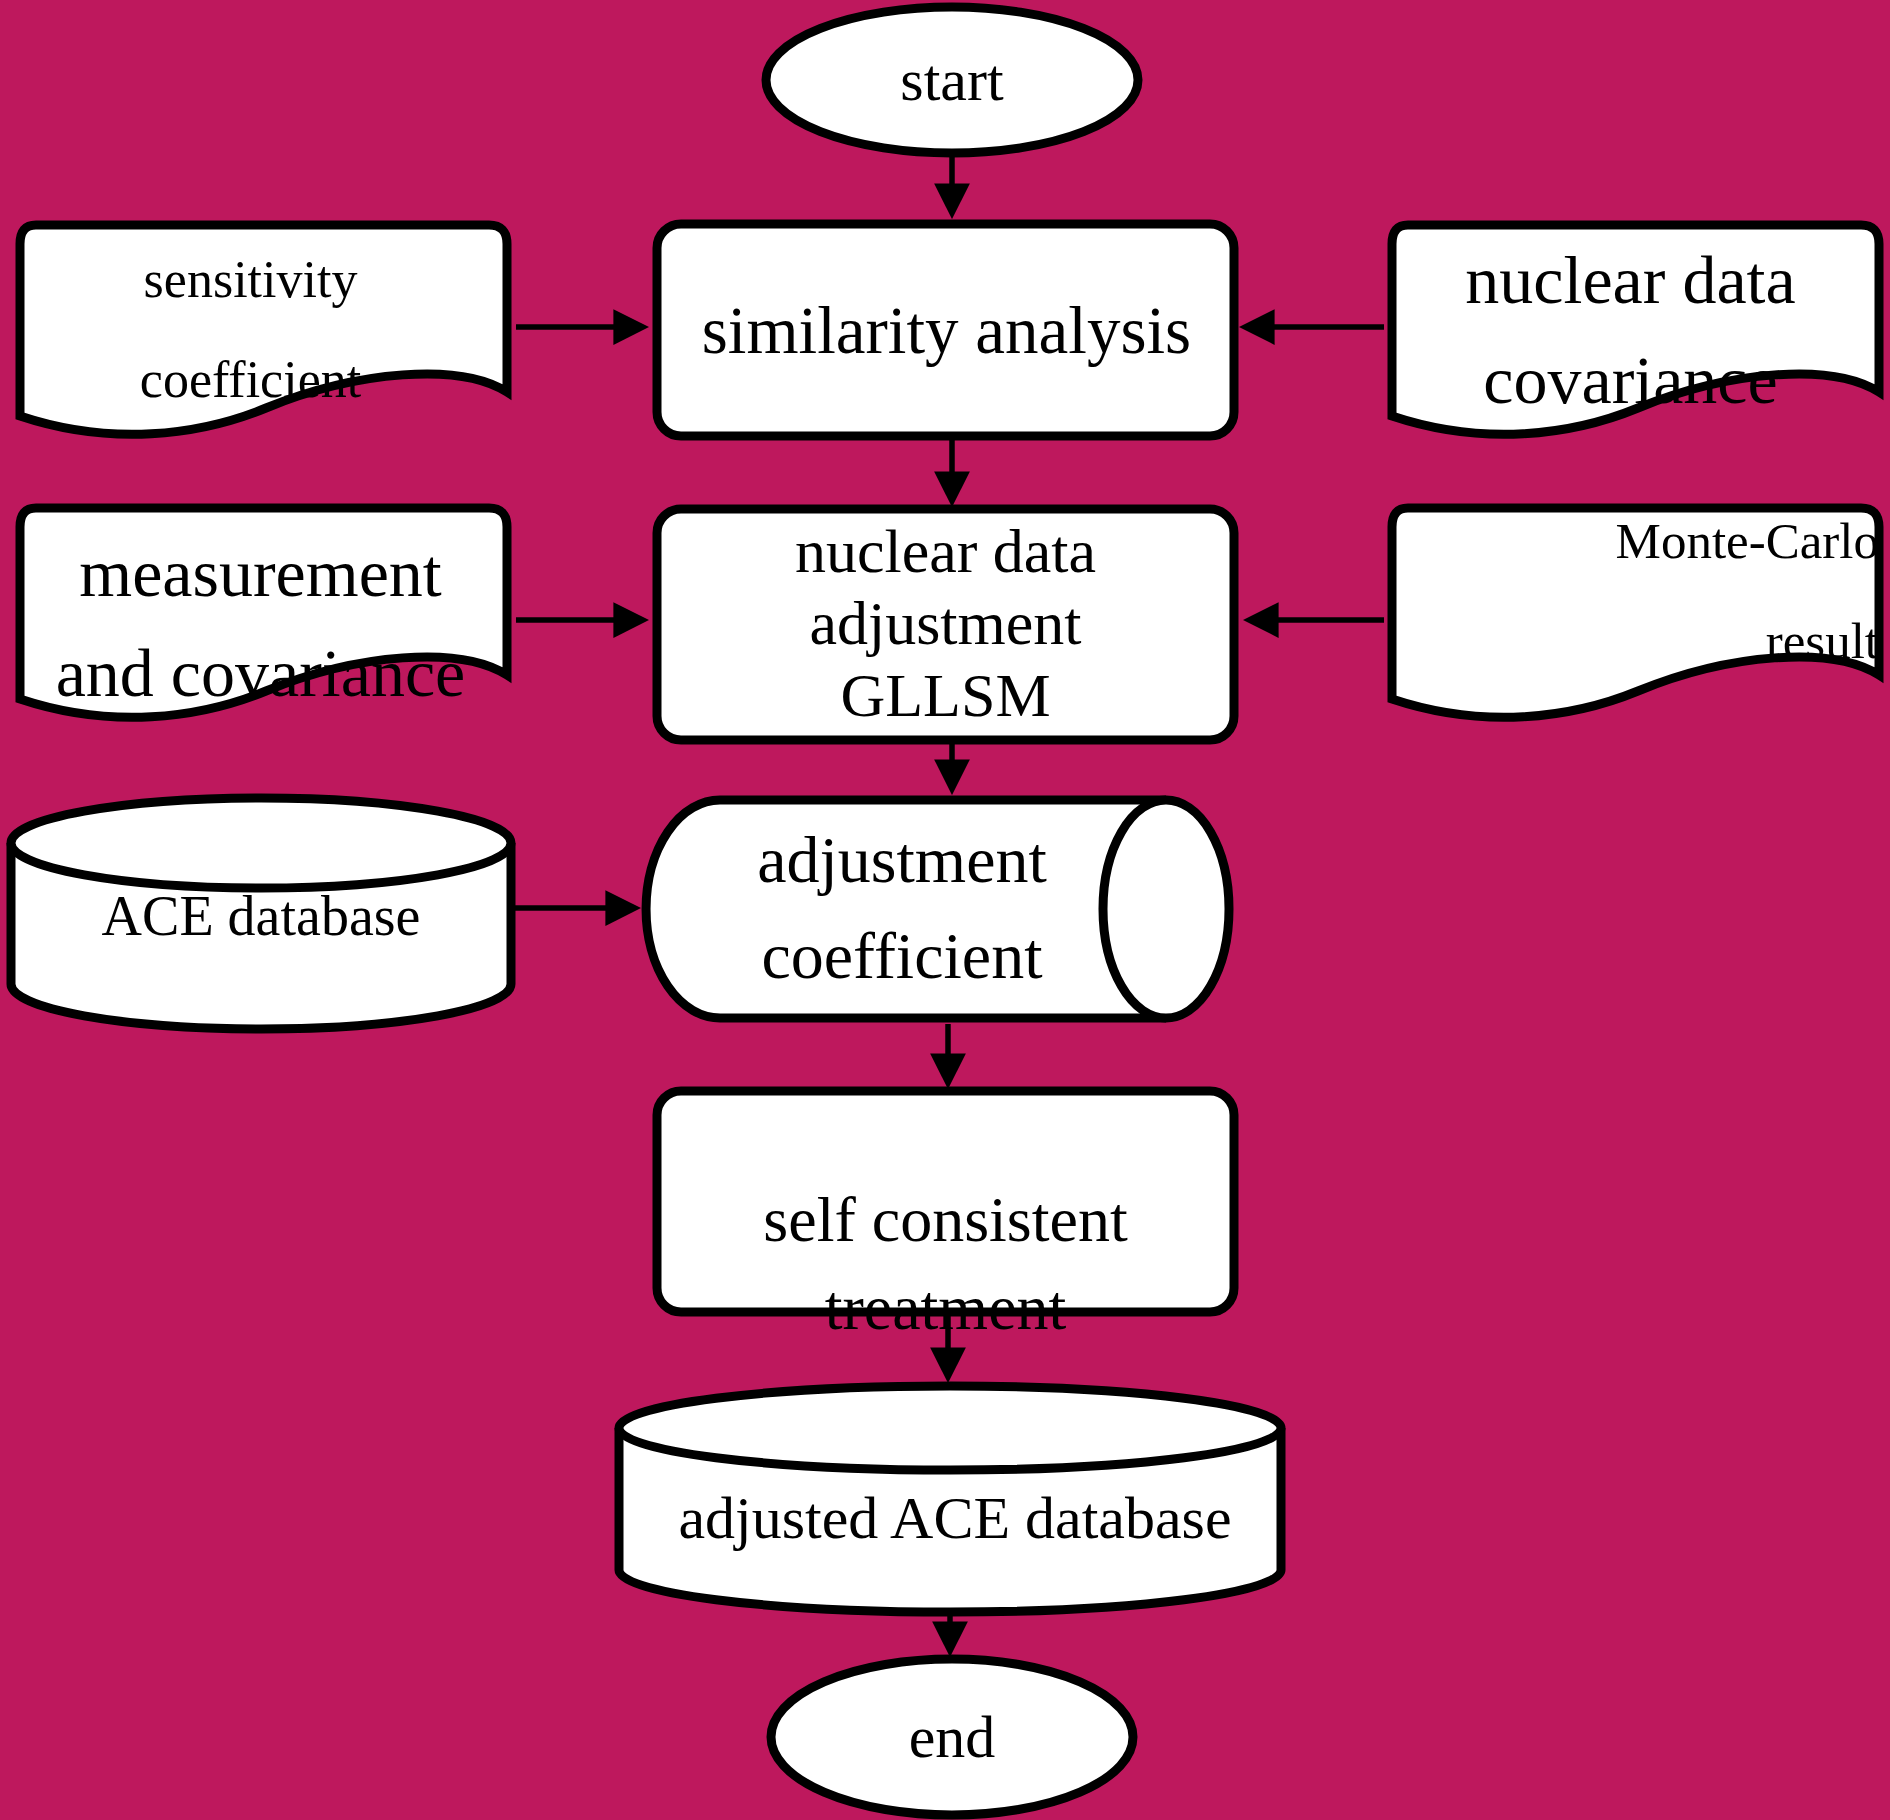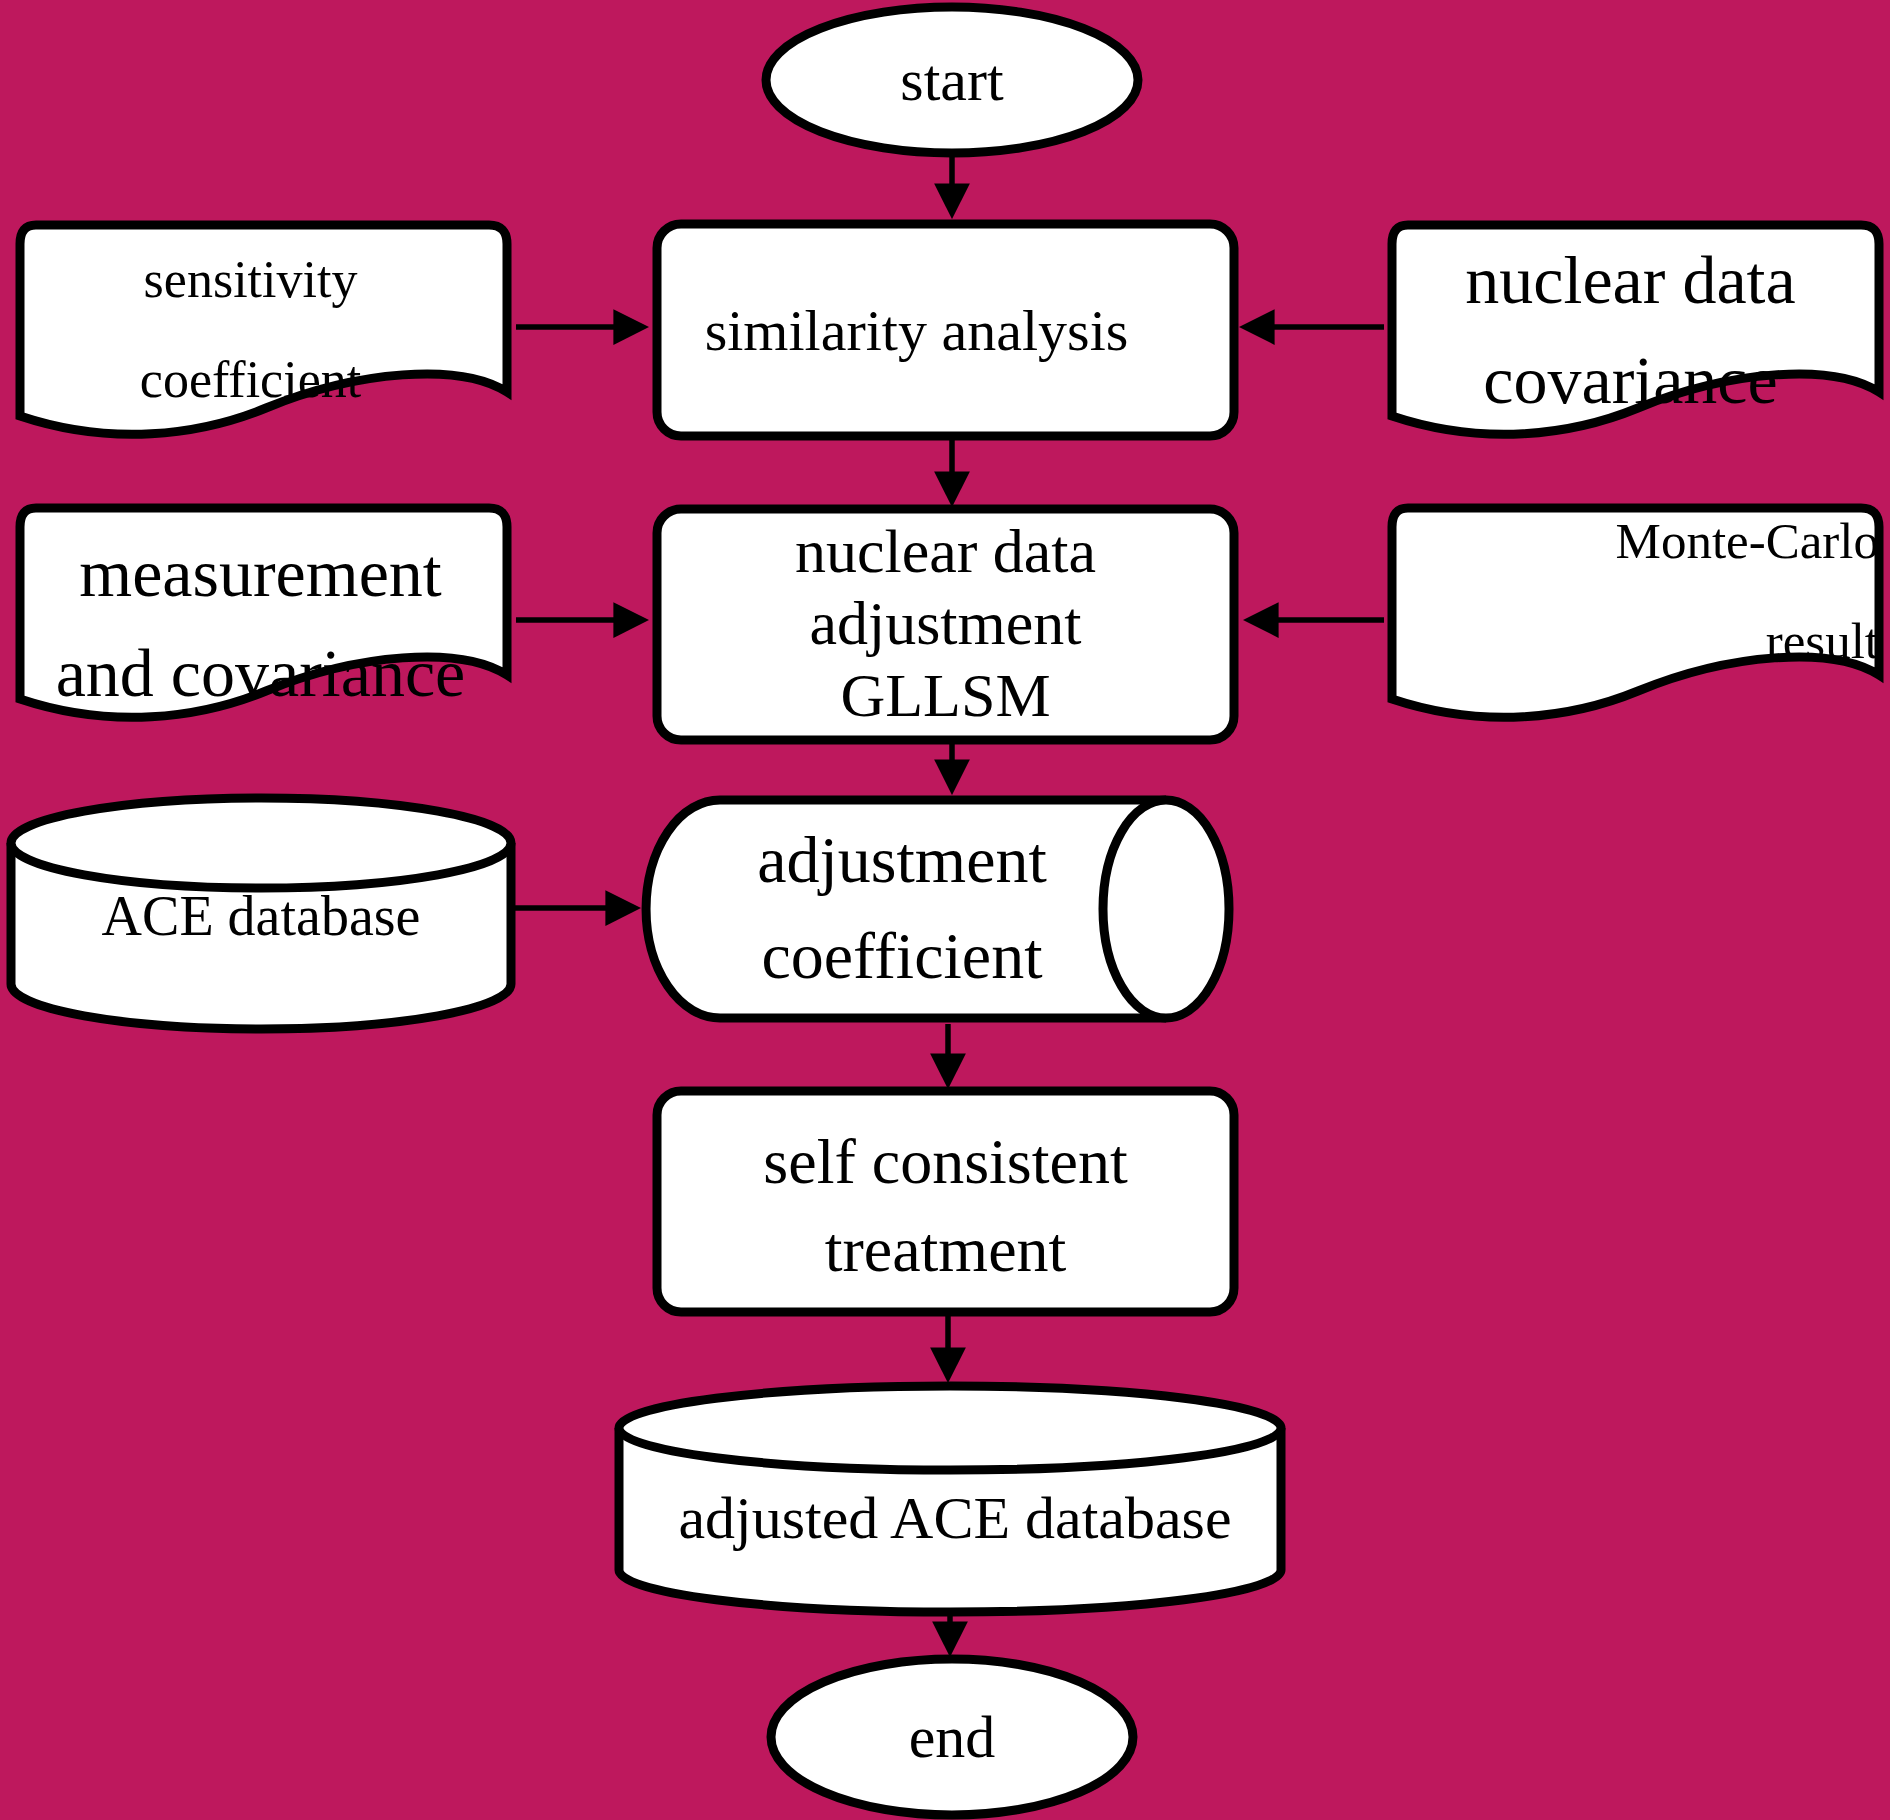--- a/index.html
+++ b/index.html
@@ -98,21 +98,21 @@
 
   <div class="lbl" style="left:770px;top:8px;width:364px;height:144px;font-size:60px;">
     <span>start</span>
   </div>
 
   <div class="lbl" style="left:2px;top:235px;width:497px;height:190px;font-size:52px;line-height:100px;align-items:center;">
     <span>sensitivity</span>
     <span>coefficient</span>
   </div>
 
-  <div class="lbl" style="left:628px;top:224px;width:577px;height:212px;font-size:58px;">
+  <div class="lbl" style="left:658px;top:224px;width:577px;height:212px;font-size:67px;">
     <span>similarity analysis</span>
   </div>
 
   <div class="lbl" style="left:1382px;top:235px;width:497px;height:190px;font-size:68px;line-height:100px;">
     <span>nuclear data</span>
     <span>covariance</span>
   </div>
 
   <div class="lbl" style="left:12px;top:528px;width:497px;height:190px;font-size:68px;line-height:100px;">
     <span>measurement</span>
@@ -132,21 +132,21 @@
 
   <div class="lbl" style="left:11px;top:846px;width:500px;height:140px;font-size:56px;align-items:center;">
     <span>ACE database</span>
   </div>
 
   <div class="lbl" style="left:660px;top:798px;width:484px;height:220px;font-size:66px;line-height:96px;">
     <span>adjustment</span>
     <span>coefficient</span>
   </div>
 
-  <div class="lbl" style="left:657px;top:1098px;width:577px;height:215px;font-size:64px;line-height:88px;">
+  <div class="lbl" style="left:657px;top:1156px;width:577px;height:215px;font-size:64px;line-height:88px;">
     <span>self consistent</span>
     <span>treatment</span>
   </div>
 
   <div class="lbl" style="left:624px;top:1448px;width:662px;height:140px;font-size:60px;">
     <span>adjusted ACE database</span>
   </div>
 
   <div class="lbl" style="left:771px;top:1662px;width:362px;height:150px;font-size:60px;">
     <span>end</span>

